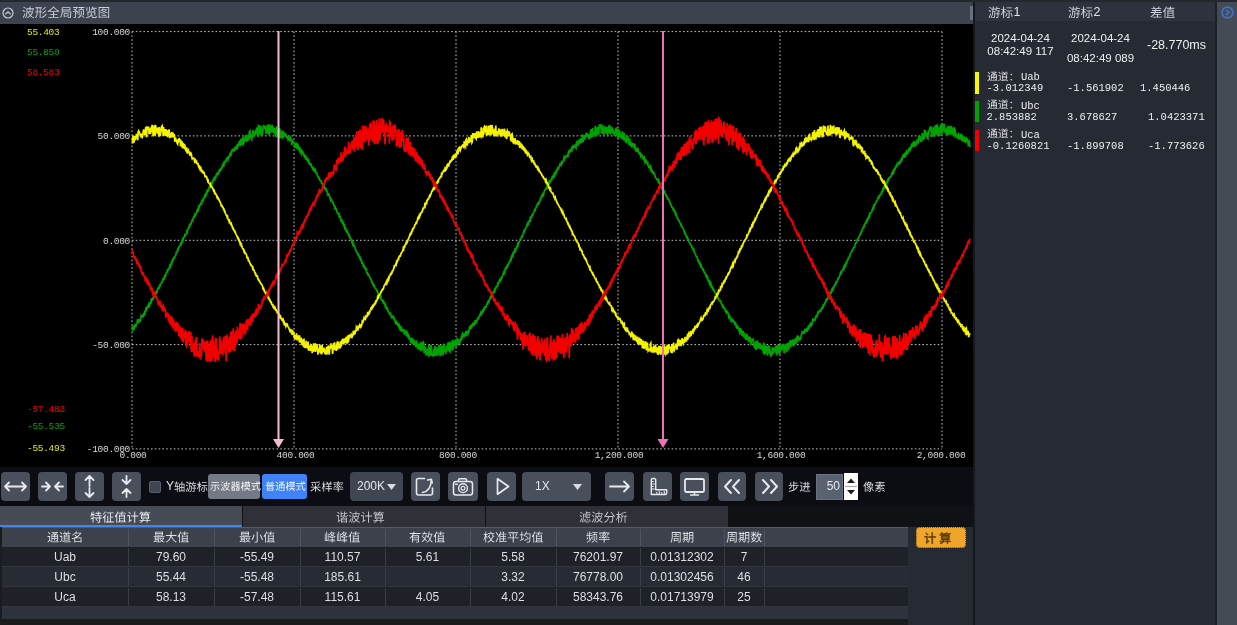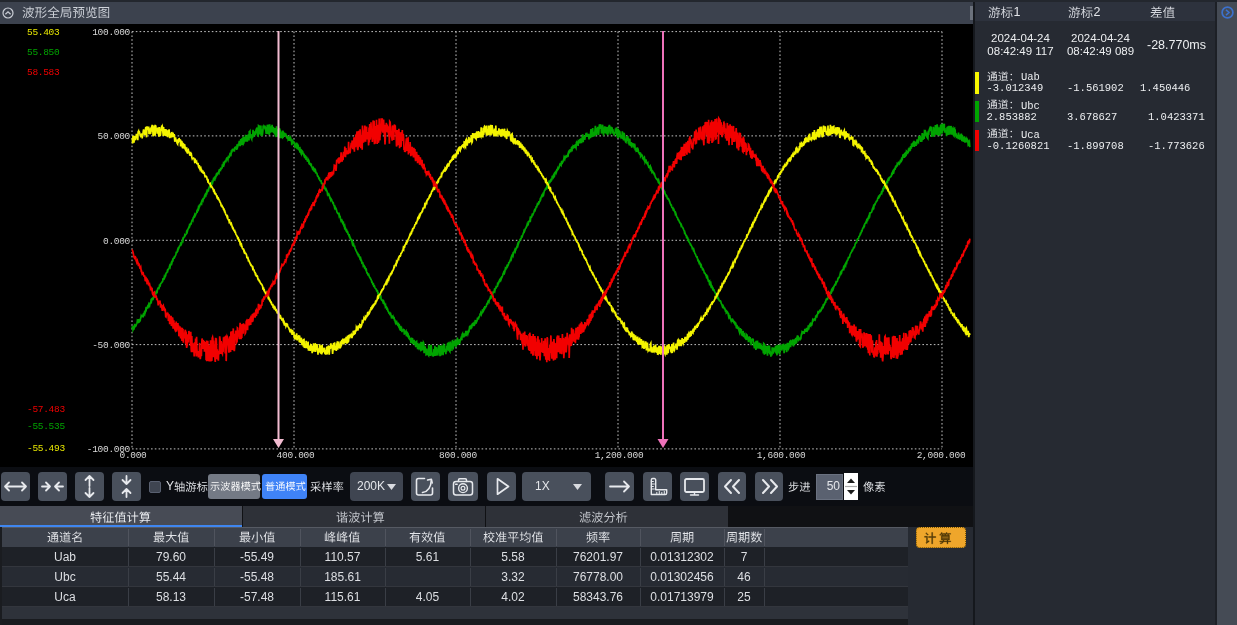--- a/index.html
+++ b/index.html
@@ -346,21 +346,21 @@
   </svg>
 <span class="lab" style="left:1093.5px;top:5.5px;font-size:12.5px">2</span>
 <svg style="position:absolute;left:1150px;top:5.8px;overflow:visible" width="25" height="14">
     <path transform="matrix(0.012600,0,0,-0.012600,0.0,11.09)" d="M693 842C675 803 643 747 617 708H387C371 746 337 799 303 838L238 811C262 780 287 742 304 708H105V639H440C434 609 427 581 419 553H153V486H399C388 455 377 425 364 397H60V327H329C261 207 168 114 39 49C55 34 83 1 94 -15C201 46 286 124 353 221V176H555V33H221V-37H937V33H633V176H864V246H369C386 272 401 299 415 327H940V397H447C458 425 469 455 479 486H853V553H499C507 581 513 609 520 639H902V708H700C725 741 751 780 775 817Z" fill="#d5d8de"></path>
     <path transform="matrix(0.012600,0,0,-0.012600,12.6,11.09)" d="M599 840C596 810 591 774 586 738H329V671H574C568 637 562 605 555 578H382V14H286V-51H958V14H869V578H623C631 605 639 637 646 671H928V738H661L679 835ZM450 14V97H799V14ZM450 379H799V293H450ZM450 435V519H799V435ZM450 239H799V152H450ZM264 839C211 687 124 538 32 440C45 422 66 383 74 366C103 398 132 435 159 475V-80H229V589C269 661 304 739 333 817Z" fill="#d5d8de"></path>
   </svg>
 <div style="position:absolute;left:970px;top:6px;width:3px;height:14px;background:#6b717c"></div>
 <span class="ts" style="left:975px;width:91px;top:31.5px">2024-04-24</span>
 <span class="ts" style="left:975px;width:91px;top:44.5px">08:42:49 117</span>
 <span class="ts" style="left:1055px;width:91px;top:31.5px">2024-04-24</span>
-<span class="ts" style="left:1055px;width:91px;top:45px">08:42:49 089</span>
+<span class="ts" style="left:1055px;width:91px;top:52px">08:42:49 089</span>
 <span class="ts" style="left:1131px;width:91px;top:38px;font-size:12.5px">-28.770ms</span>
 <div style="position:absolute;left:975px;top:72px;width:4px;height:21.5px;background:#f8f800"></div>
 <svg style="position:absolute;left:986.5px;top:70.5px;overflow:visible" width="32" height="12">
     <path transform="matrix(0.010800,0,0,-0.010800,0.0,9.50)" d="M65 757C124 705 200 632 235 585L290 635C253 681 176 751 117 800ZM256 465H43V394H184V110C140 92 90 47 39 -8L86 -70C137 -2 186 56 220 56C243 56 277 22 318 -3C388 -45 471 -57 595 -57C703 -57 878 -52 948 -47C949 -27 961 7 969 26C866 16 714 8 596 8C485 8 400 15 333 56C298 79 276 97 256 108ZM364 803V744H787C746 713 695 682 645 658C596 680 544 701 499 717L451 674C513 651 586 619 647 589H363V71H434V237H603V75H671V237H845V146C845 134 841 130 828 129C816 129 774 129 726 130C735 113 744 88 747 69C814 69 857 69 883 80C909 91 917 109 917 146V589H786C766 601 741 614 712 628C787 667 863 719 917 771L870 807L855 803ZM845 531V443H671V531ZM434 387H603V296H434ZM434 443V531H603V443ZM845 387V296H671V387Z" fill="#e6e8eb"></path>
     <path transform="matrix(0.010800,0,0,-0.010800,10.8,9.50)" d="M64 765C117 714 180 642 207 596L269 638C239 684 175 753 122 801ZM455 368H790V284H455ZM455 231H790V147H455ZM455 504H790V421H455ZM384 561V89H863V561H624C635 586 647 616 659 645H947V708H760C784 741 809 781 833 818L759 840C743 801 711 747 684 708H497L549 732C537 763 505 811 476 844L414 817C440 784 468 739 481 708H311V645H576C570 618 561 587 553 561ZM262 483H51V413H190V102C145 86 94 44 42 -7L89 -68C140 -6 191 47 227 47C250 47 281 17 324 -7C393 -46 479 -57 597 -57C693 -57 869 -51 941 -46C942 -25 954 9 962 27C865 17 716 10 599 10C490 10 404 17 340 52C305 72 282 90 262 100Z" fill="#e6e8eb"></path>
     <path transform="matrix(0.010800,0,0,-0.010800,21.6,9.50)" d="M250 486C290 486 326 515 326 560C326 606 290 636 250 636C210 636 174 606 174 560C174 515 210 486 250 486ZM250 -4C290 -4 326 26 326 71C326 117 290 146 250 146C210 146 174 117 174 71C174 26 210 -4 250 -4Z" fill="#e6e8eb"></path>
   </svg>
 <span class="mono" style="left:1021px;top:71px">Uab</span>
 <span class="mono" style="left:986.5px;top:82px">-3.012349</span>
 <span class="mono" style="left:1067px;top:82px">-1.561902</span>

